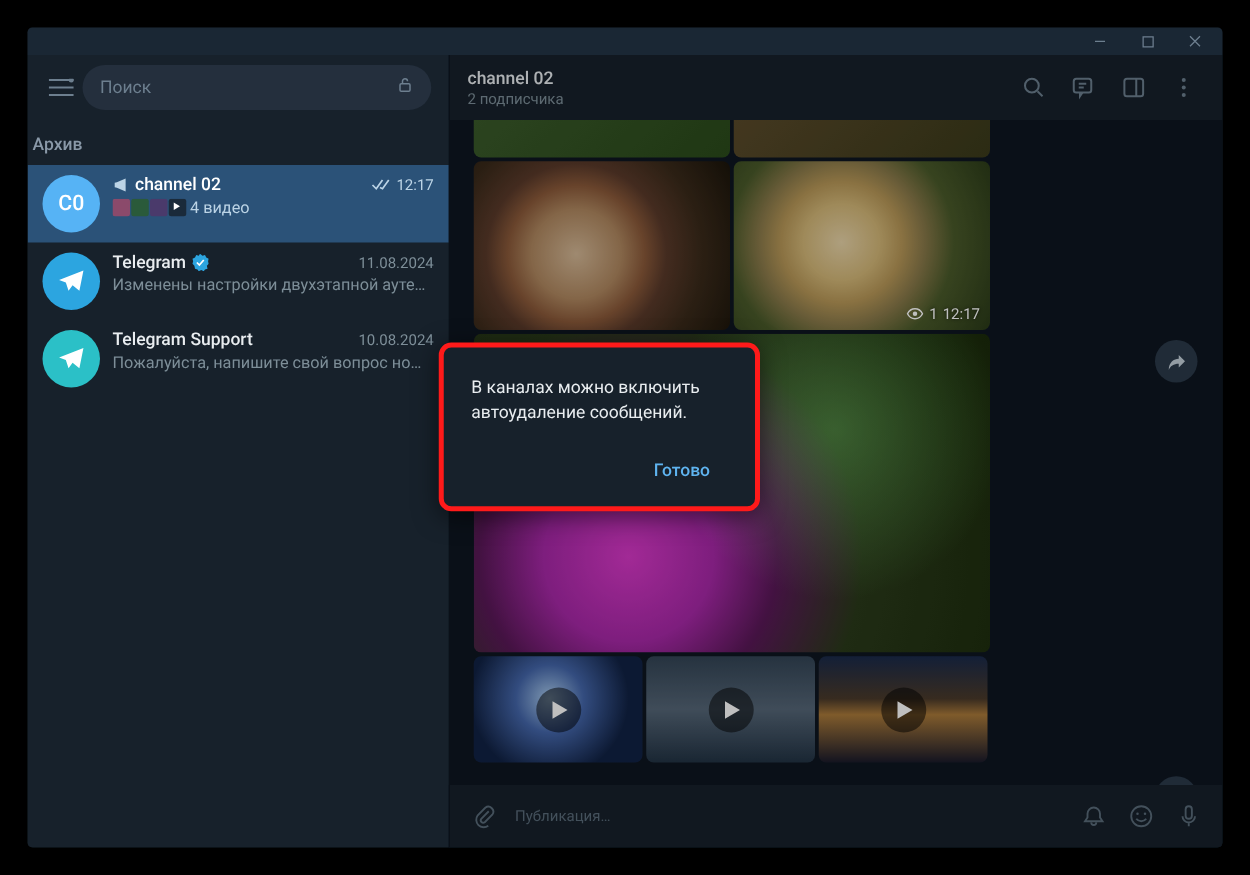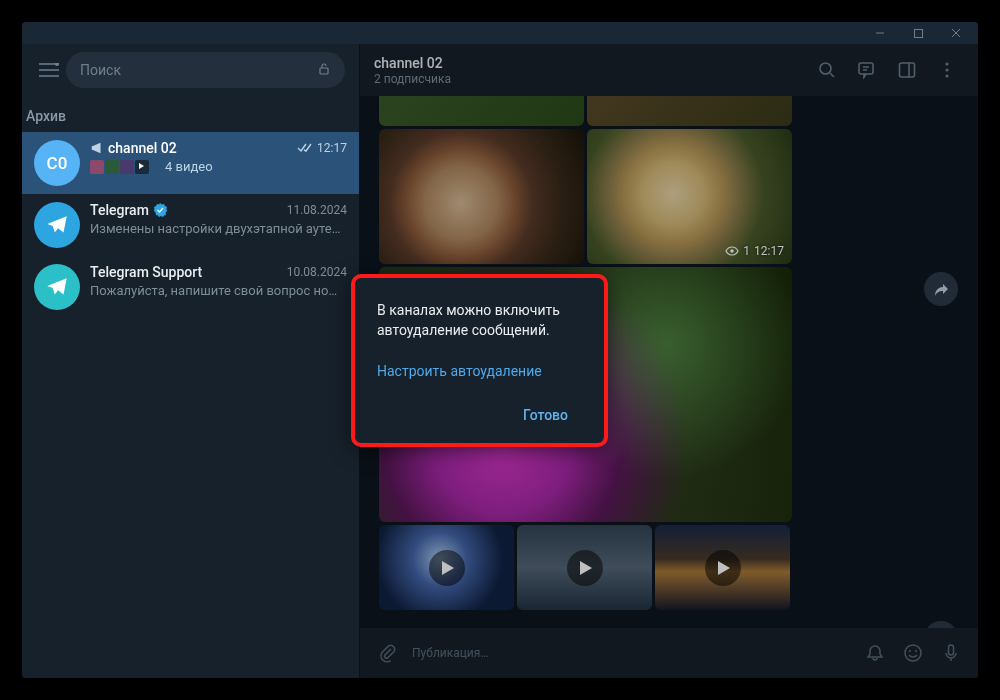--- a/index.html
+++ b/index.html
@@ -21,21 +21,21 @@
   .avatar.c0 { background:#56b3f5; }
   .avatar.tg { background:#2ca5e0; }
   .avatar.vs { background:#2bc0c7; }
   .chat-body { flex:1; min-width:0; }
   .chat-row1 { display:flex; align-items:center; justify-content:space-between; gap:6px; }
   .chat-name { color:#fff; font-size:14px; font-weight:500; display:flex; align-items:center; gap:4px; }
   .chat.active .chat-name { color:#fff; }
   .chat:not(.active) .chat-name { color:#e9edf0;justify-content:space-between; }
   .chat-time { color:#7d8e98; font-size:12px; display:flex; align-items:center; gap:4px; }
   .chat.active .chat-time { color:#bcd4e6; }
-  .chat-msg { color:#7d8e98; font-size:13px; margin-top:3px; white-space:nowrap; overflow:hidden; text-overflow:ellipsis; display:flex; align-items:center; gap:16px; }
+  .chat-msg { color:#7d8e98; font-size:13px; margin-top:3px; white-space:nowrap; overflow:hidden; text-overflow:ellipsis; display:flex; align-items:flex-start; gap:3px; }
   .chat.active .chat-msg { color:#bcd4e6; }
   .verified { width:14px; height:14px; display:inline-flex; }
   .thumbs { display:flex; gap:1px; }
   .thumbs span { width:14px; height:14px; background:#3a4a5a; border-radius:2px; display:inline-block; }
   .thumbs span:nth-child(1){background:#8b4a6b;}
   .thumbs span:nth-child(2){background:#2a5a3a;}
   .thumbs span:nth-child(3){background:#4a3a6b;}
   .thumbs span.play { background:#1a2a3a; position:relative; }
   .thumbs span.play::after{content:"";position:absolute;left:4px;top:3px;border-left:5px solid #fff;border-top:3px solid transparent;border-bottom:3px solid transparent;}
   
@@ -304,17 +304,16 @@
           </div>
       </div>
 
       <div class="dim"></div>
     </div>
   </div>
 </div>
 
 <div class="dialog">
   <div class="dialog-text">В каналах можно включить автоудаление сообщений.</div>
-  <div class="dialog-link">Настроить автоудаление</div>
   <div class="dialog-btns">
     <div class="dialog-ok">Готово</div>
   </div>
 </div>
 
 </body></html>

